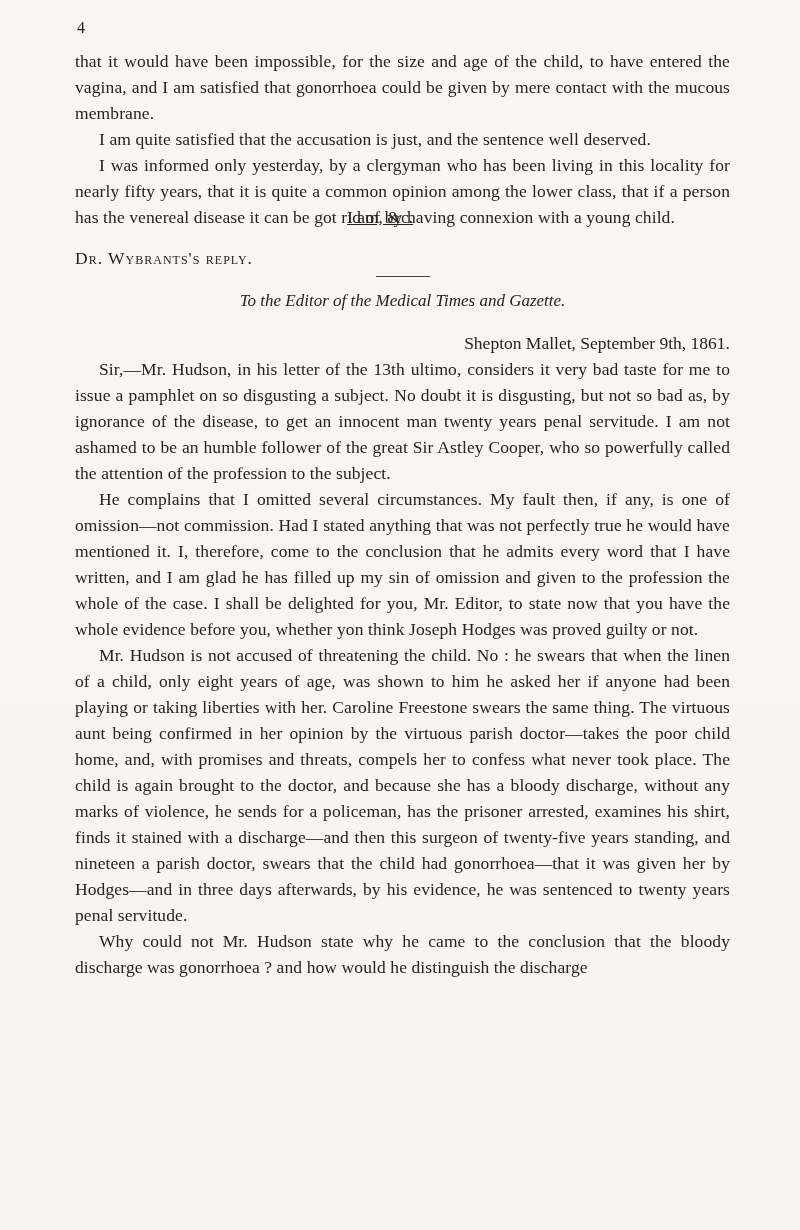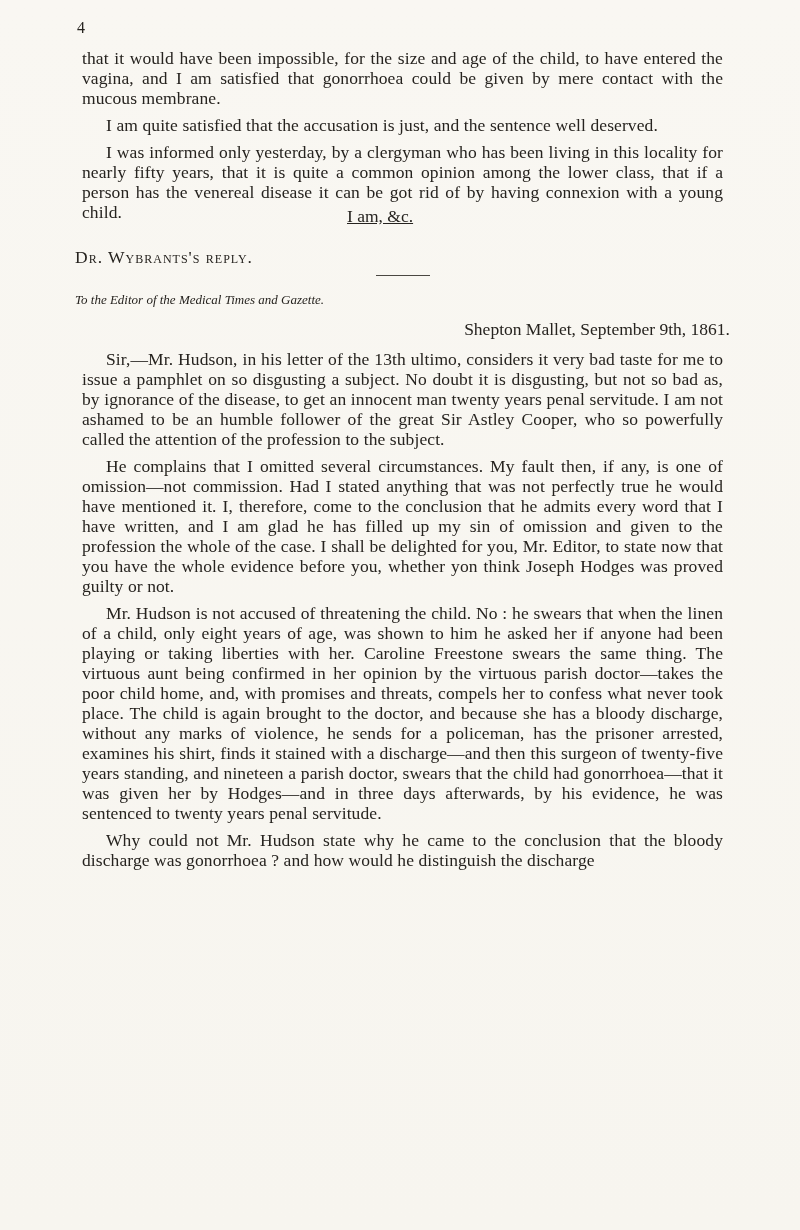--- a/index.html
+++ b/index.html
@@ -18,23 +18,23 @@
     height: 1230px;
     padding: 18px 70px 0 75px;
     background: linear-gradient(180deg, #f9f7f2 0%, #f7f5ef 100%);
   }
   .page-number {
     font-size: 16px;
     line-height: 20px;
     margin: 0 0 10px 2px;
   }
   .para {
-    margin: 7px;
+    margin: 0;
     font-size: 17.5px;
-    line-height: 20px;
+    line-height: 26px;
     text-align: justify;
     letter-spacing: 0.1px;
   }
   .indent { text-indent: 24px; }
   .valediction {
     font-size: 17.5px;
     line-height: 26px;
     margin-top: -26px;
     padding-left: 272px;
     text-decoration: underline;
@@ -53,24 +53,24 @@
     letter-spacing: 1px;
     line-height: 24px;
   }
   .heading-rule {
     width: 54px;
     border: 0;
     border-top: 1.5px solid #4a4742;
     margin: 6px auto 12px auto;
   }
   .editor-line {
-    margin: 0 0 4px 0;
-    font-size: 13px;
+    margin: 0 0 17px 0;
+    font-size: 17px;
     font-style: italic;
-    text-align: left;
+    text-align: center;
     line-height: 24px;
   }
   .date-line {
     margin: 2px 0 0 0;
     font-size: 17.5px;
     text-align: right;
     line-height: 26px;
   }
 </style>
 </head>

